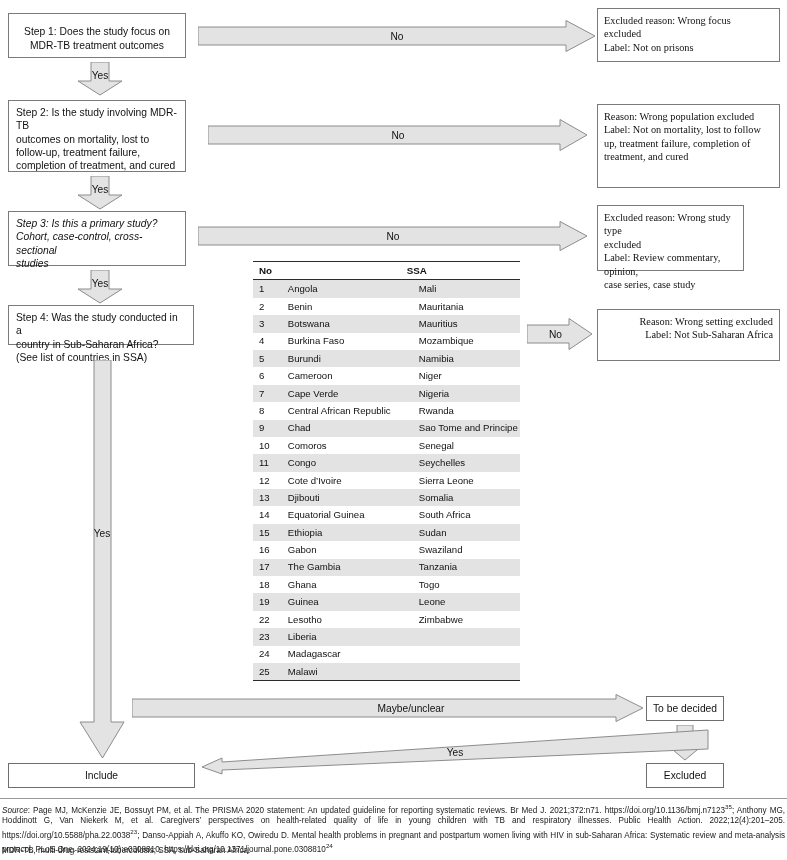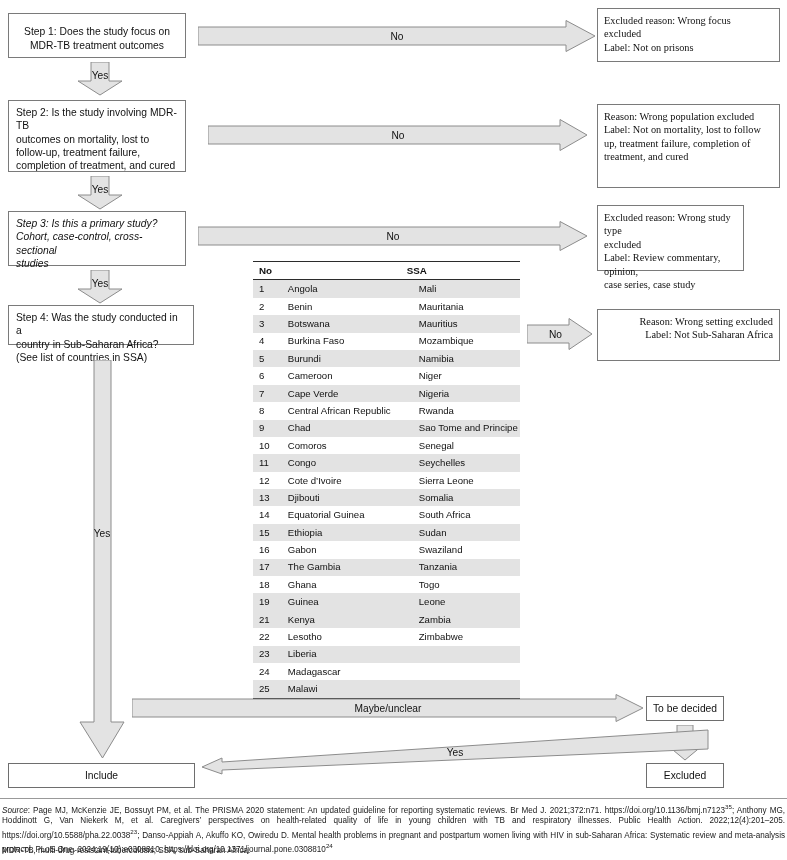--- a/index.html
+++ b/index.html
@@ -375,25 +375,20 @@
         <tr>
           <td class="c-no">18</td>
           <td class="c-a">Ghana</td>
           <td class="c-b">Togo</td>
         </tr>
         <tr class="alt">
           <td class="c-no">19</td>
           <td class="c-a">Guinea</td>
           <td class="c-b">Leone</td>
         </tr>
-        <tr class="alt">
-          <td class="c-no">21</td>
-          <td class="c-a">Kenya</td>
-          <td class="c-b">Zambia</td>
-        </tr>
         <tr>
           <td class="c-no">22</td>
           <td class="c-a">Lesotho</td>
           <td class="c-b">Zimbabwe</td>
         </tr>
         <tr class="alt">
           <td class="c-no">23</td>
           <td class="c-a">Liberia</td>
           <td class="c-b"></td>
         </tr>
@@ -403,21 +398,21 @@
           <td class="c-b"></td>
         </tr>
         <tr class="alt">
           <td class="c-no">25</td>
           <td class="c-a">Malawi</td>
           <td class="c-b"></td>
         </tr>
       </tbody>
   </table>
 
-  <div class="h-arrow" style="left:132px; top:694px; width:512px; height:28px;">
+  <div class="h-arrow" style="left:132px; top:694px; width:512px; height:28px;padding-left:23px;">
     <svg width="512" height="28" viewBox="0 0 512 28">
       <polygon points="0,5 484,5 484,0.5 511,14 484,27.5 484,23 0,23" fill="#e3e3e3" stroke="#8c8c8c" stroke-width="1"></polygon>
     </svg>
     <span class="lbl">Maybe/unclear</span>
   </div>
 
   <div class="term-box" style="left:646px; top:696px; width:78px; height:25px;">
     <span>To be decided</span>
   </div>
 

